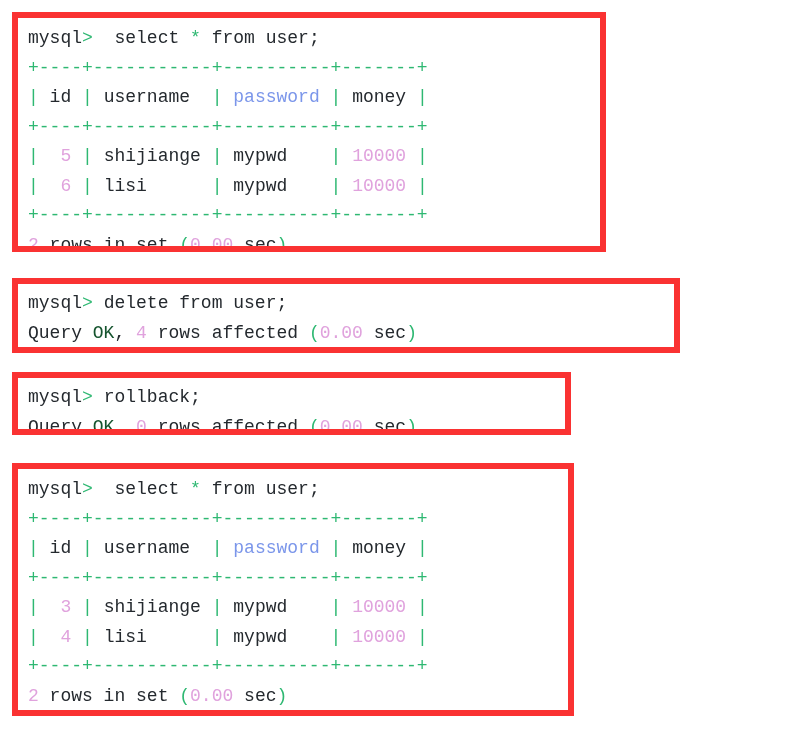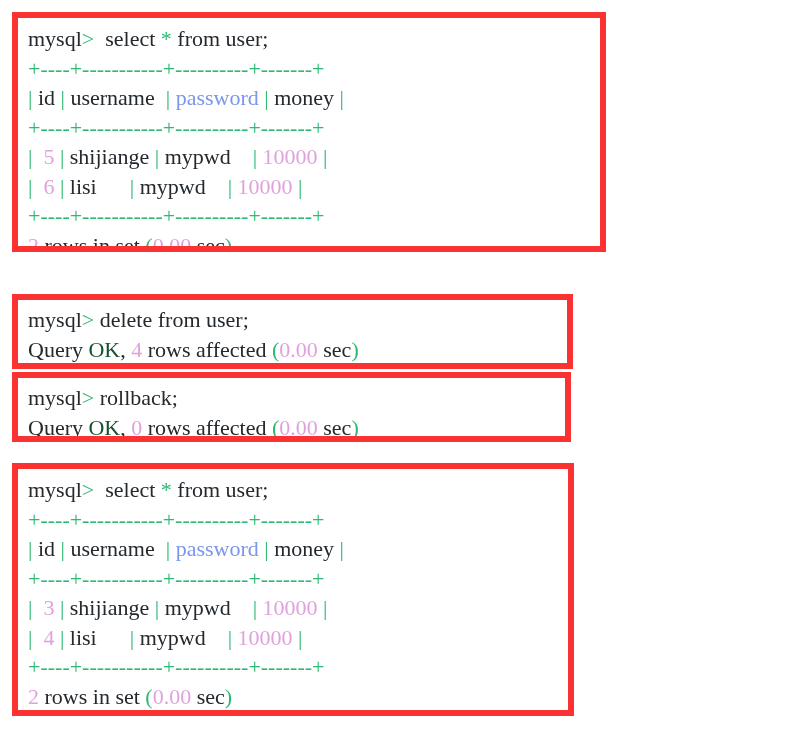--- a/index.html
+++ b/index.html
@@ -17,31 +17,31 @@
 
   
   .annot-box {
     position: absolute;
     box-sizing: border-box;
     border: 6px solid #fa3232;
     background: #ffffff;
     overflow: hidden;
   }
   #box-1 { left: 12px;  top: 12px;  width: 594px; height: 240px; }
-  #box-2 { left: 12px;  top: 294px; width: 561px; height: 75px;  }
-  #box-3 { left: 12px;  top: 372px; width: 559px; height: 70px;  }
+  #box-2 { left: 12px;  top: 278px; width: 668px; height: 75px;  }
+  #box-3 { left: 12px;  top: 372px; width: 559px; height: 63px;  }
   #box-4 { left: 12px;  top: 463px; width: 562px; height: 253px; }
 
   
   .term {
     position: absolute;
     left: 10px;
     top: 6px;
-    font-family: Liberation Serif, serif;
-    font-size: 22px;
+    font-family: Liberation Mono, monospace;
+    font-size: 18px;
     line-height: 29.5px;
     letter-spacing: 0px;
     white-space: pre;
     color: #24292e;
     -webkit-font-smoothing: antialiased;
   }
   #box-2 .term, #box-3 .term { top: 5px; }
   #box-4 .term { top: 6px; }
 
   .line { white-space: pre; display: block; height: 29.5px; }

